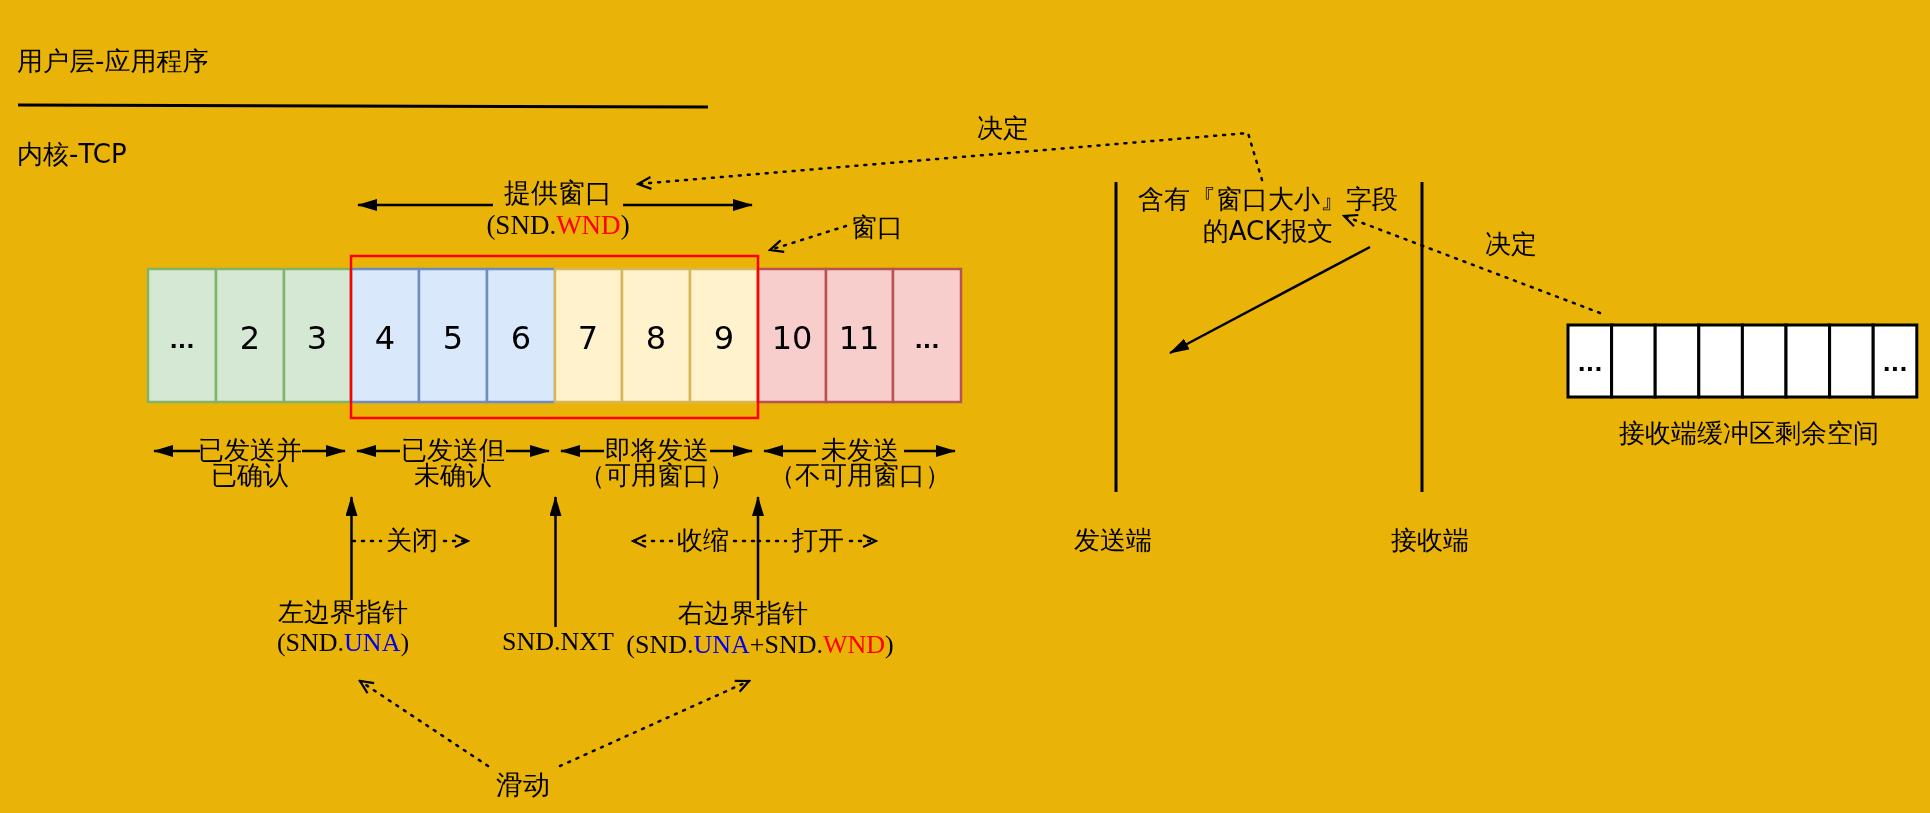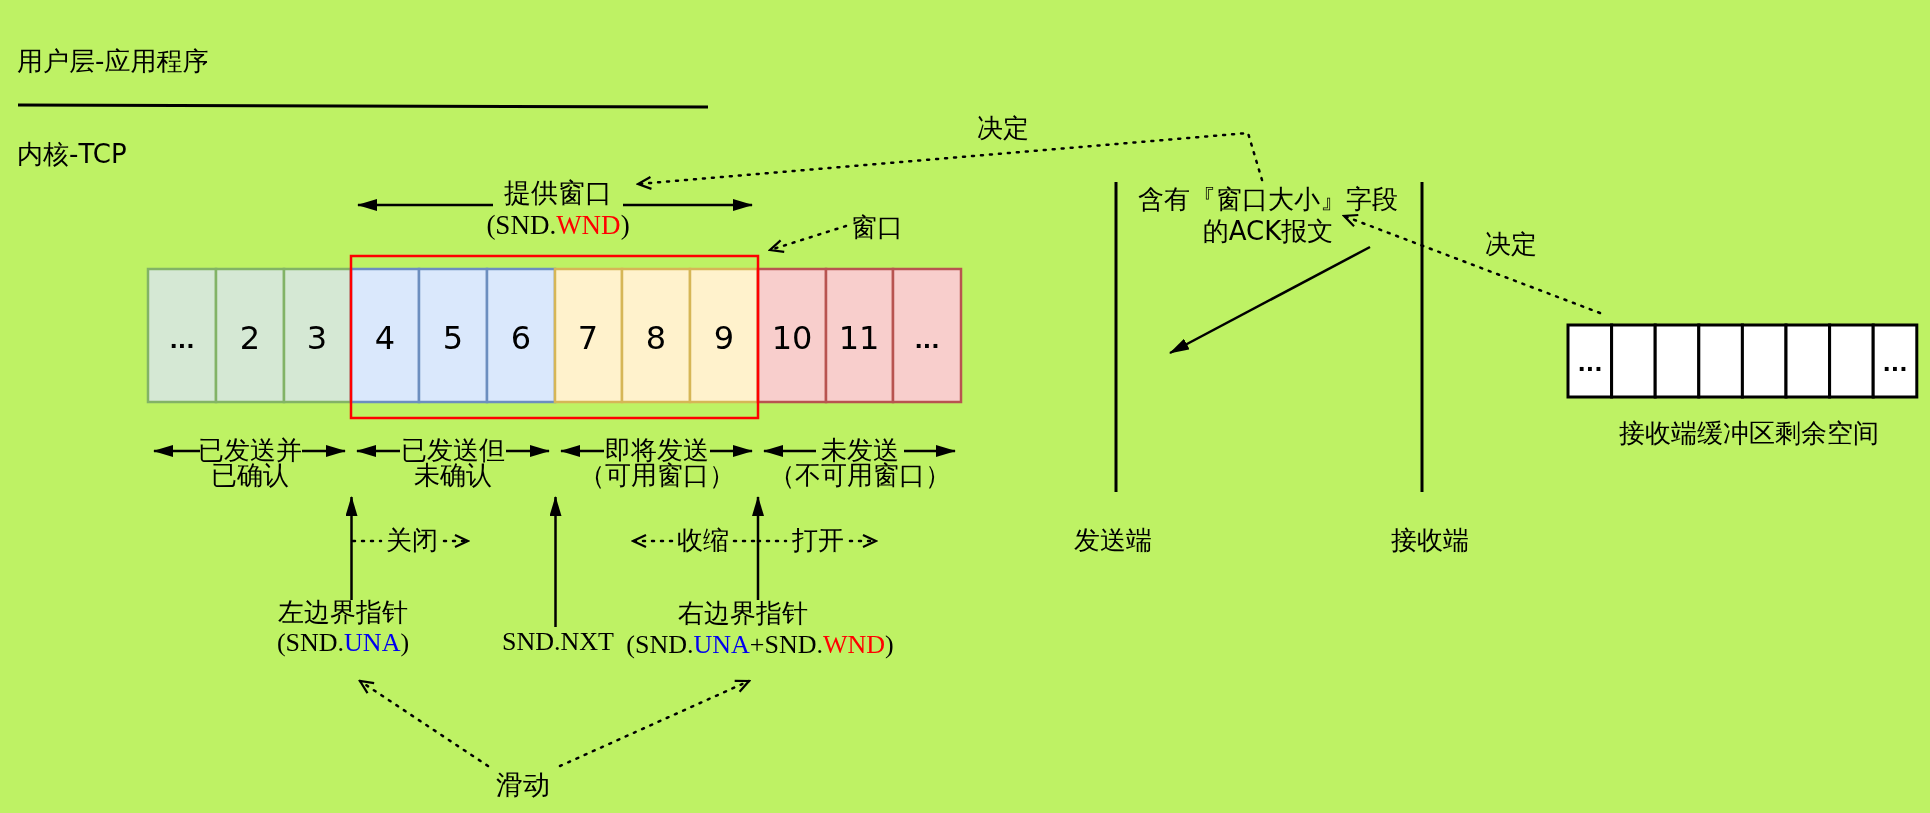--- a/index.html
+++ b/index.html
@@ -1,16 +1,16 @@
 <!DOCTYPE html>
 <html><head>
 <meta charset="utf-8">
 <style>
   html,body{margin:0;padding:0;background:#ffffff;}
-  #stage{position:relative;width:1930px;height:813px;background:#bef264;overflow:hidden;}
+  #stage{position:relative;width:1930px;height:813px;background:#eab308;overflow:hidden;}
   svg{position:absolute;left:0;top:0;}
   text{font-family:"DejaVu Sans",sans-serif;fill:#000000;}
   .cn{font-size:26px;}
   .cn-big{font-size:27px;}
   .serif{font-family:"Liberation Serif","DejaVu Serif",serif;font-size:27px;}
   .serif-sm{font-family:"Liberation Serif","DejaVu Serif",serif;font-size:26px;}
   .num{font-size:32px;}
   .dots{font-size:22px;font-weight:bold;}
   .dotline{stroke:#000;stroke-width:2.5;stroke-dasharray:2 7;stroke-linecap:round;fill:none;}
   .solidline{stroke:#000;stroke-width:2.5;fill:none;}

